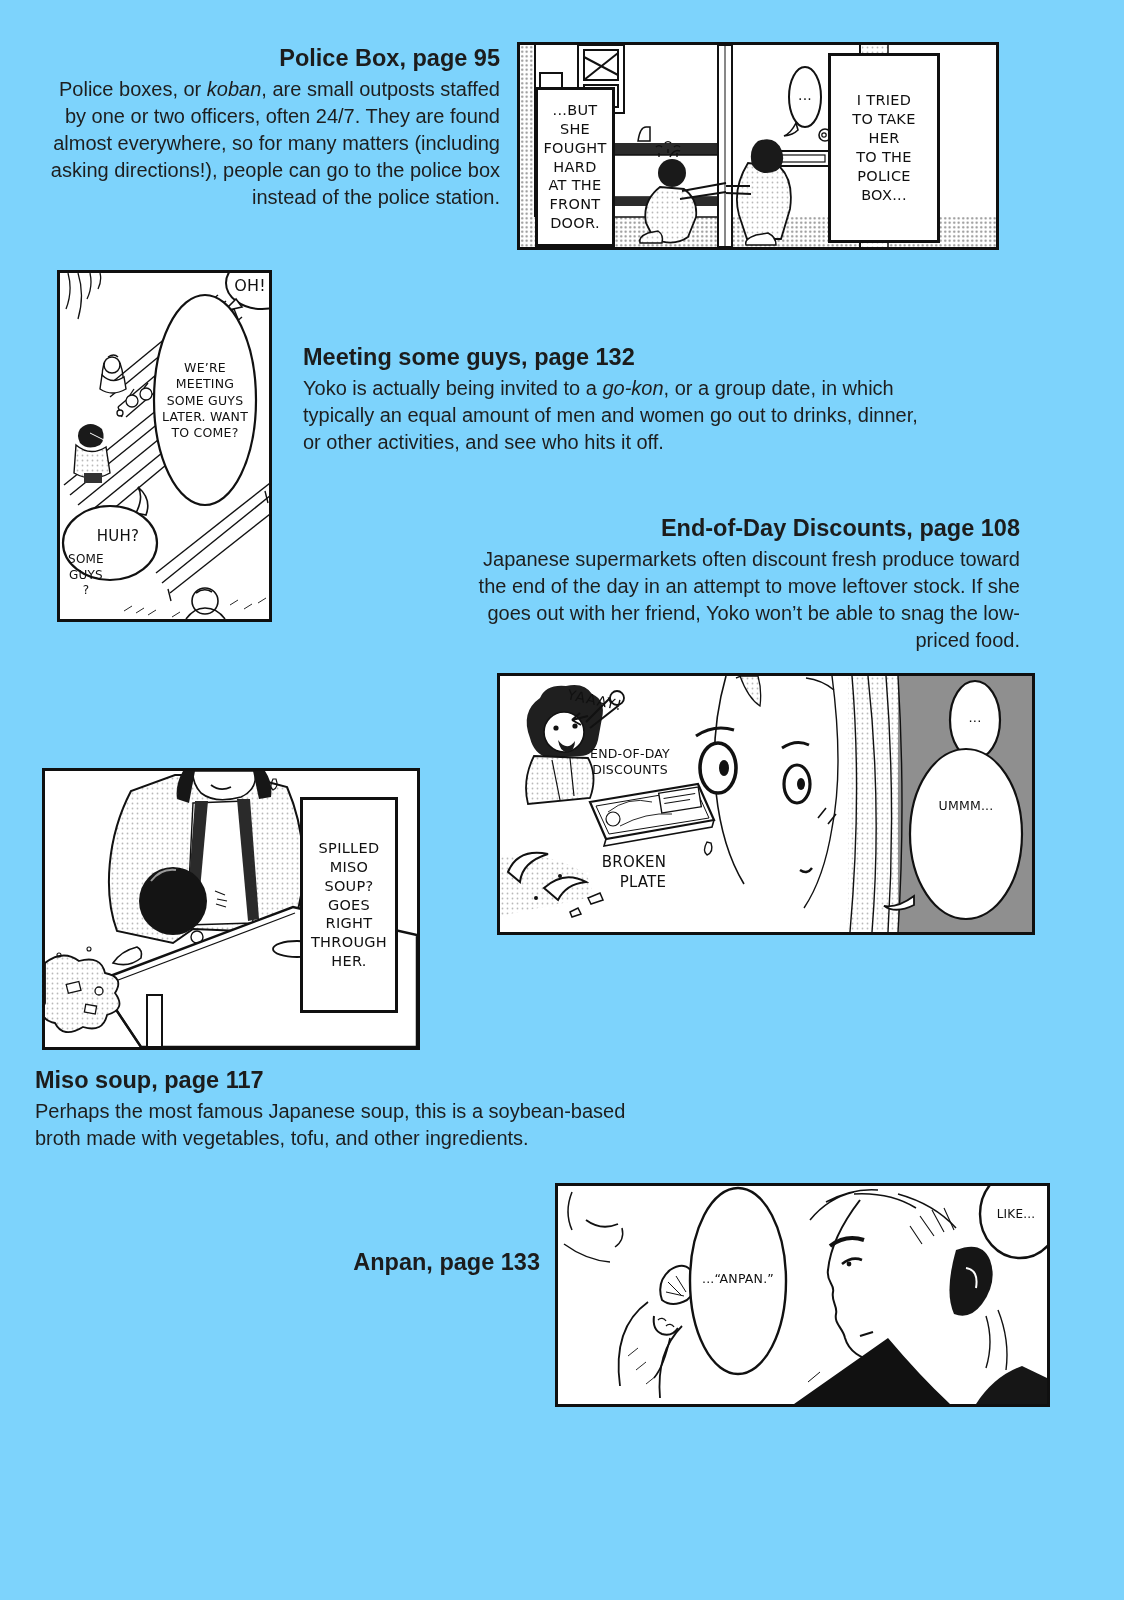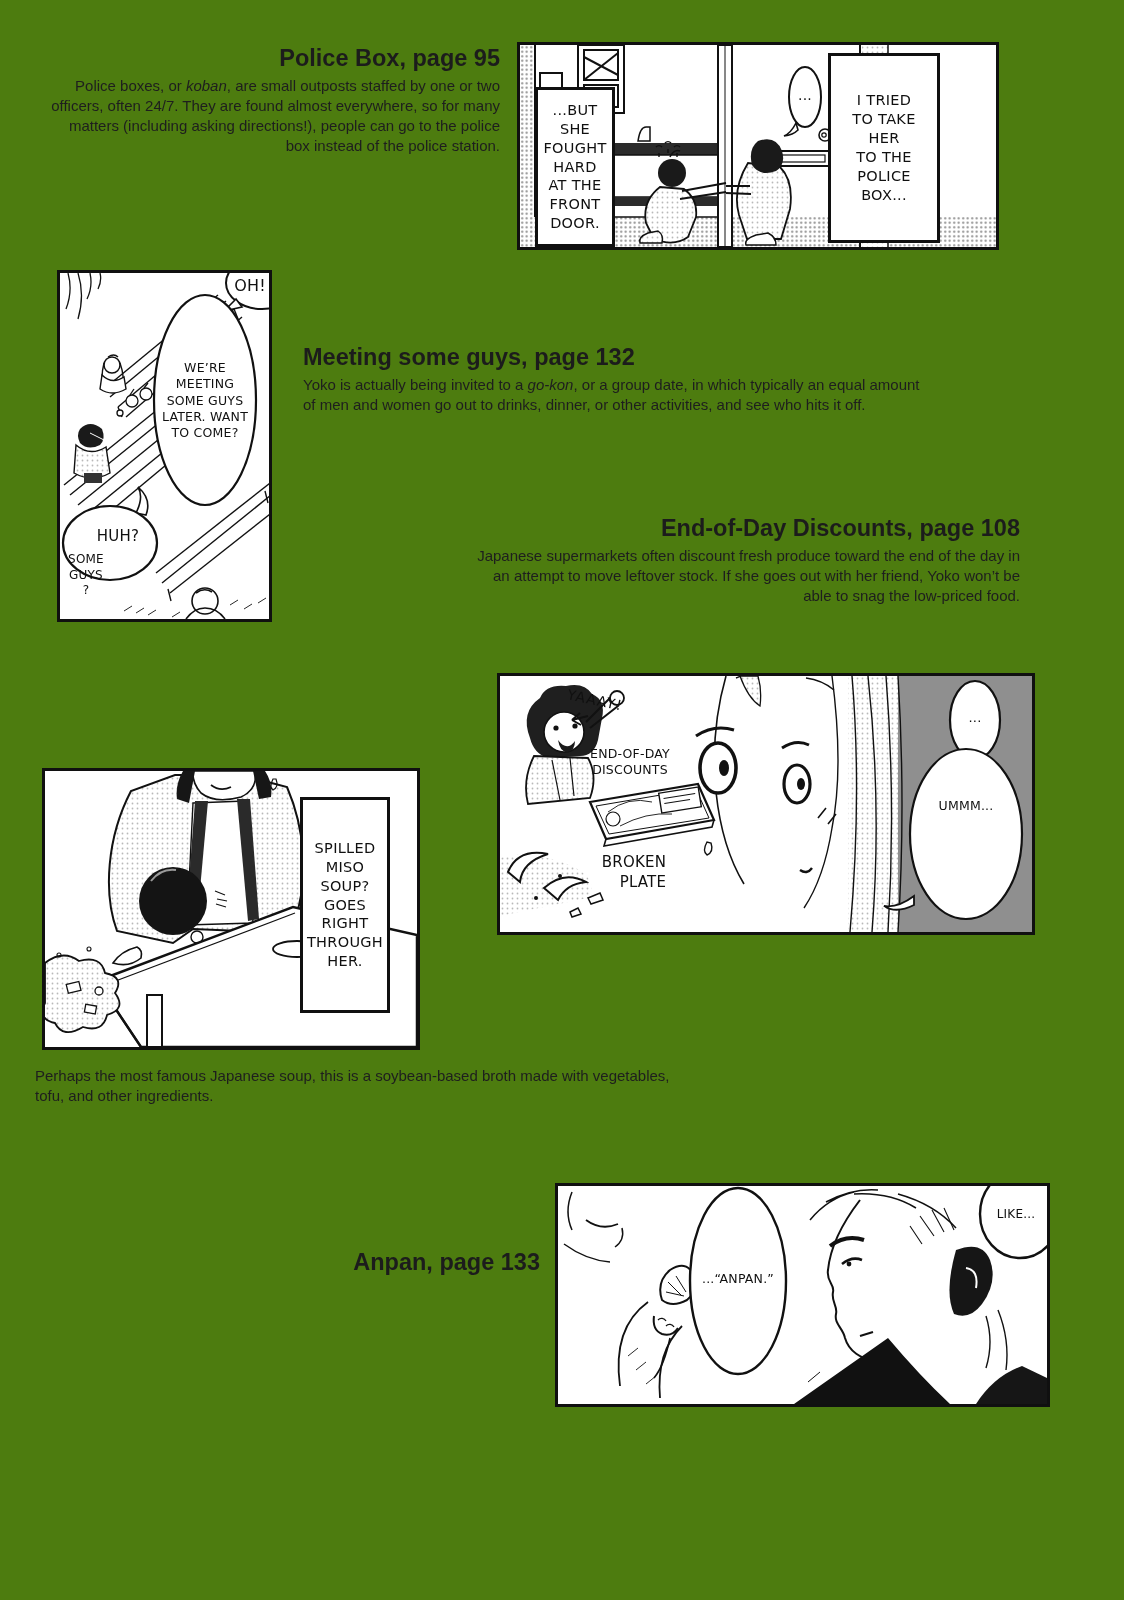--- a/index.html
+++ b/index.html
@@ -1,22 +1,22 @@
 <!DOCTYPE html>
 <html><head>
 <meta charset="utf-8">
 <style>
   * { margin:0; padding:0; box-sizing:border-box; }
   html,body { background:#ffffff; }
   body { width:1124px; height:1600px; font-family:"Liberation Sans", sans-serif; color:#1c1c1c; }
-  .page { position:relative; width:1124px; height:1600px; background:#4d7c0f; overflow:hidden; }
+  .page { position:relative; width:1124px; height:1600px; background:#7dd3fc; overflow:hidden; }
 
   .note { position:absolute; }
   .note h2 { font-size:23.5px; font-weight:bold; line-height:1.22; margin-bottom:3px; color:#1c1c1c; }
-  .note p  { font-size:15px; line-height:1.35; color:#1e1e1e; }
+  .note p  { font-size:20px; line-height:1.35; color:#1e1e1e; }
   .note.right { text-align:right; }
   .note.left  { text-align:left; }
   .note i { font-style:italic; }
 
   .panel { position:absolute; border:3px solid #101010; background:#fff; overflow:hidden; }
   .panel > svg { position:absolute; left:0; top:0; display:block; }
 
   .cbox { position:absolute; border:3px solid #101010; background:#fff;
           display:flex; align-items:center; justify-content:center; text-align:center;
           font-family:"DejaVu Sans", sans-serif; font-size:14.5px; line-height:1.3;
@@ -332,32 +332,33 @@
       </g>
       <g>
         <path d="M0,192 Q18,178 34,190 Q56,184 60,202 Q80,206 70,222 Q82,238 62,244 Q58,262 38,256 Q18,268 10,252 Q-8,248 0,232 Z" fill="url(#ht-lt)" stroke="#111" stroke-width="1.8"></path>
         <rect x="22" y="212" width="13" height="9" transform="rotate(-14 28 216)" fill="#fff" stroke="#111" stroke-width="1.3"></rect>
         <rect x="40" y="234" width="11" height="8" transform="rotate(10 45 238)" fill="#fff" stroke="#111" stroke-width="1.3"></rect>
         <circle cx="54" cy="220" r="4" fill="#fff" stroke="#111" stroke-width="1.3"></circle>
         <circle cx="14" cy="184" r="2" fill="none" stroke="#111" stroke-width="1.1"></circle>
         <circle cx="44" cy="178" r="2" fill="none" stroke="#111" stroke-width="1.1"></circle>
       </g>
     </svg>
-    <div class="cbox" style="left:255px; top:26px; width:90px; height:216px;">
+    <div class="cbox" style="left:255px; top:26px; width:98px; height:216px;">
       <span>SPILLED
 MISO
 SOUP?
 GOES
 RIGHT
 THROUGH
 HER.</span>
     </div>
   </figure>
 
   <section class="note left" style="left:35px; top:1066px; width:640px;">
+    <h2>Miso soup, page 117</h2>
     <p>Perhaps the most famous Japanese soup, this is a soybean-based broth made with vegetables, tofu, and other ingredients.</p>
   </section>
 
   <section class="note right" style="left:40px; top:1248px; width:500px;text-align:right;">
     <h2>Anpan, page 133</h2>
   </section>
 
   <figure class="panel" style="left:555px; top:1183px; width:495px; height:224px;">
     <svg viewBox="0 0 489 218" width="489" height="218">
       <rect width="489" height="218" fill="#fff"></rect>

